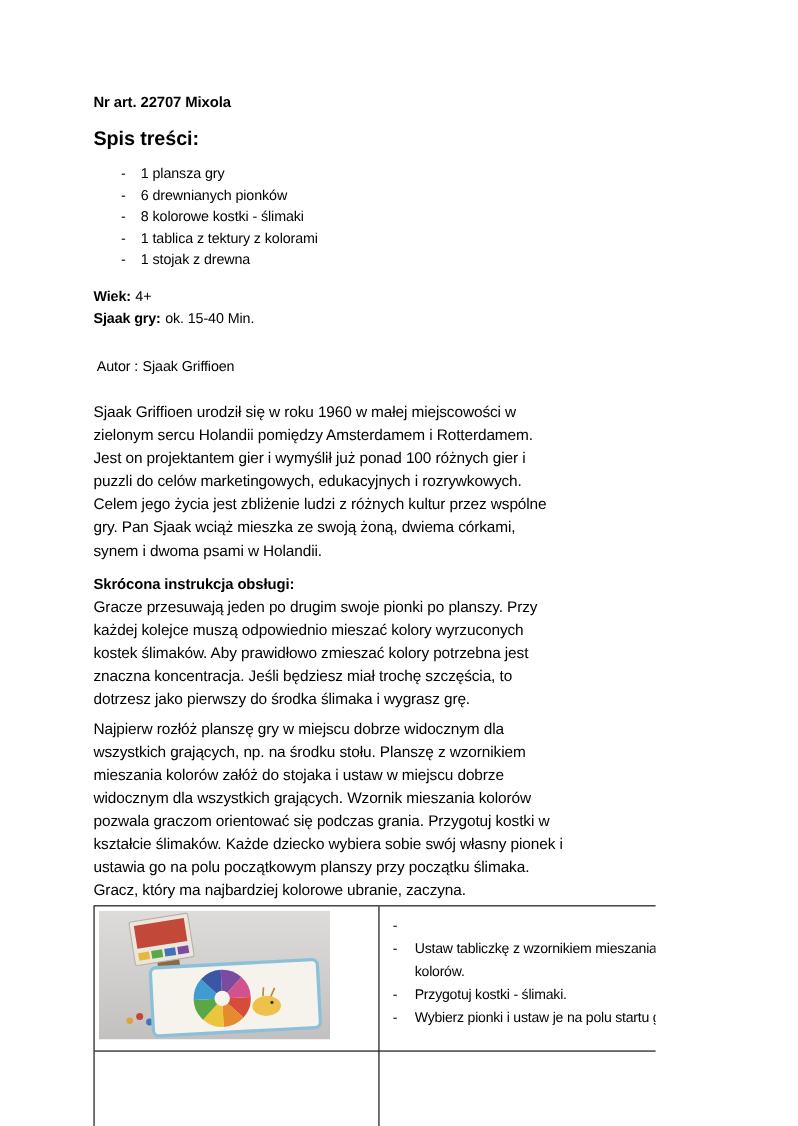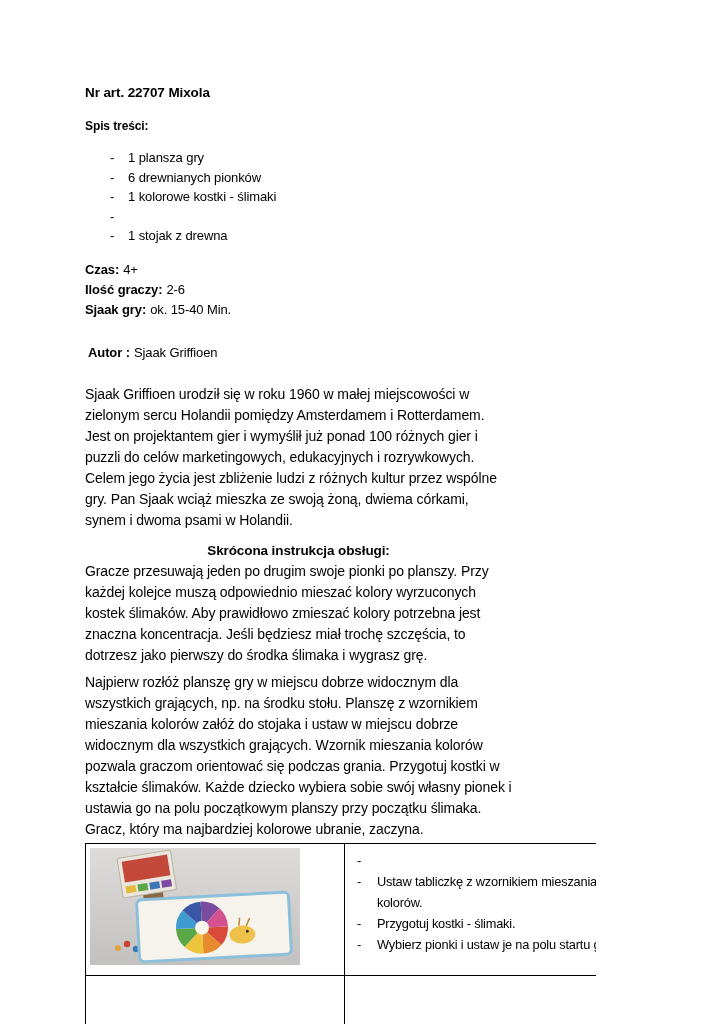--- a/index.html
+++ b/index.html
@@ -9,39 +9,39 @@
     width: 596px;
     height: 1024px;
     background: #ffffff;
     overflow: hidden;
     font-family: "Liberation Sans", "DejaVu Sans", sans-serif;
     color: #000000;
   }
   .content { padding: 82px 84px 0 85px; width: 100%; }
 
   .title { font-weight: 700; font-size: 13.5px; line-height: 21px; letter-spacing: -0.1px; }
-  .heading { font-weight: 700; font-size: 12px; line-height: 21px; letter-spacing: -0.1px; margin-top: 13px; }
+  .heading { font-weight: 700; font-size: 18px; line-height: 21px; letter-spacing: -0.1px; margin-top: 13px; }
 
   .dash-list { list-style: none; margin-top: 11px; padding-left: 25px; }
   .dash-list li { display: flex; font-size: 13px; line-height: 19.5px; letter-spacing: -0.1px; }
   .dash-list .dash { flex: 0 0 18px; }
 
   .specs { margin-top: 14px; }
   .spec-line { font-size: 13px; line-height: 20px; letter-spacing: -0.1px; }
   .spec-label { font-weight: 700; margin-right: 4px; }
 
   .author-line { margin-top: 22px; font-size: 13px; line-height: 21px; letter-spacing: -0.1px; padding-left: 3px; }
-  .author-label { font-weight: 700; margin-right: 4px; }
+  .author-label { font-weight: 400; margin-right: 4px; }
 
   .para { font-size: 14px; line-height: 21px; letter-spacing: -0.1px; }
   .bio { margin-top: 21px; }
 
   .block { margin-top: 9px; }
   .block2 { margin-top: 6px; }
-  .heading-inline { font-weight: 700; font-size: 13.5px; line-height: 21px; letter-spacing: -0.1px; text-align: center; }
+  .heading-inline { font-weight: 700; font-size: 13.5px; line-height: 21px; letter-spacing: -0.1px; }
 
   .setup-table {
     margin-top: 3px;
     width: 556px;
     display: grid;
     grid-template-columns: 259px 295px;
     grid-template-rows: 132px 300px;
     border: 1px solid #000;
   }
   .cell-photo { border-right: 1px solid #000; border-bottom: 1px solid #000; padding: 4px 0 0 4px; }
@@ -68,37 +68,35 @@
       <li>
         <span class="dash">-</span>
         <span>1 plansza gry</span>
       </li>
       <li>
         <span class="dash">-</span>
         <span>6 drewnianych pionków</span>
       </li>
       <li>
         <span class="dash">-</span>
-        <span>1 kolorowe kostki - ślimaki</span>
+        <span>8 kolorowe kostki - ślimaki</span>
       </li>
       <li>
         <span class="dash">-</span>
+        <span>1 tablica z tektury z kolorami</span>
       </li>
       <li>
         <span class="dash">-</span>
         <span>1 stojak z drewna</span>
       </li>
     </ul>
 
     <div class="specs">
       <p class="spec-line">
-        <span class="spec-label">Czas:</span><span>4+</span>
-      </p>
-      <p class="spec-line">
-        <span class="spec-label">Ilość graczy:</span><span>2-6</span>
+        <span class="spec-label">Wiek:</span><span>4+</span>
       </p>
       <p class="spec-line">
         <span class="spec-label">Sjaak gry:</span><span>ok. 15-40 Min.</span>
       </p>
     </div>
 
     <p class="author-line">
       <span class="author-label">Autor :</span><span>Sjaak Griffioen</span>
     </p>
 

